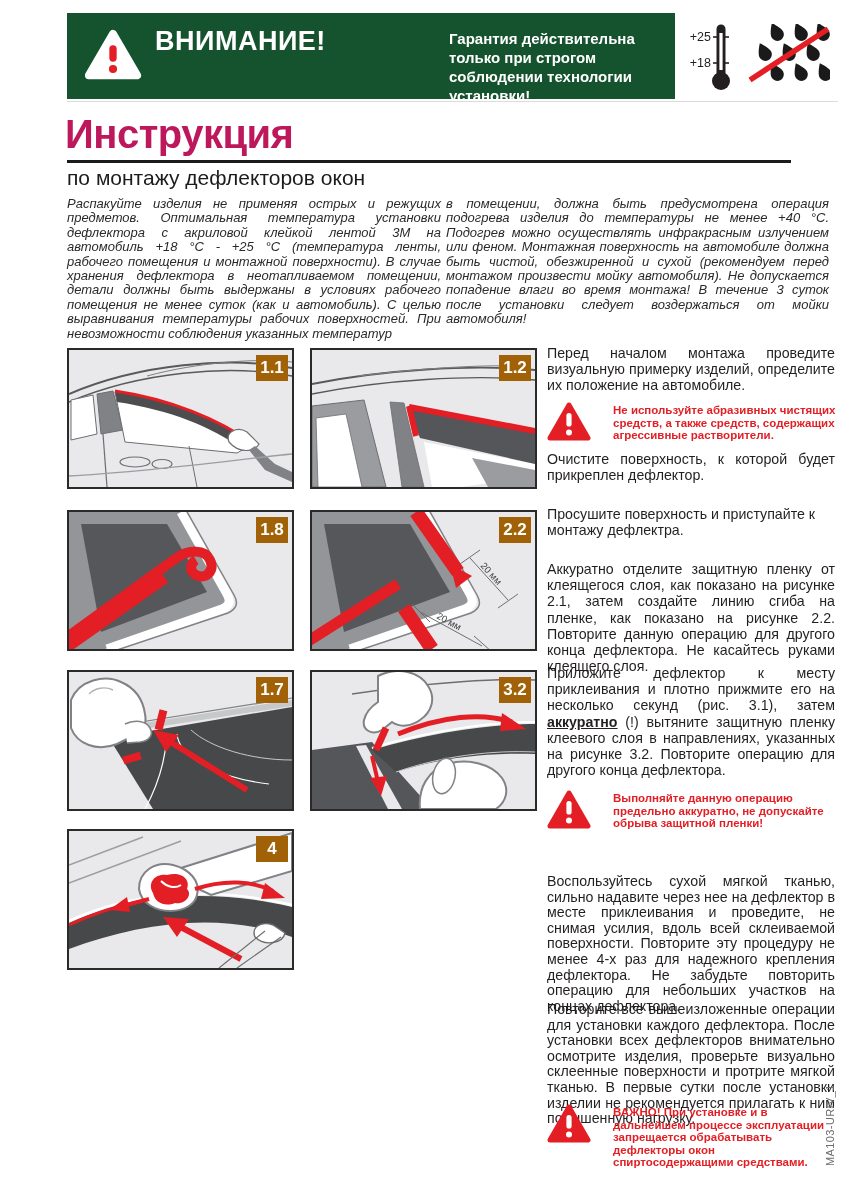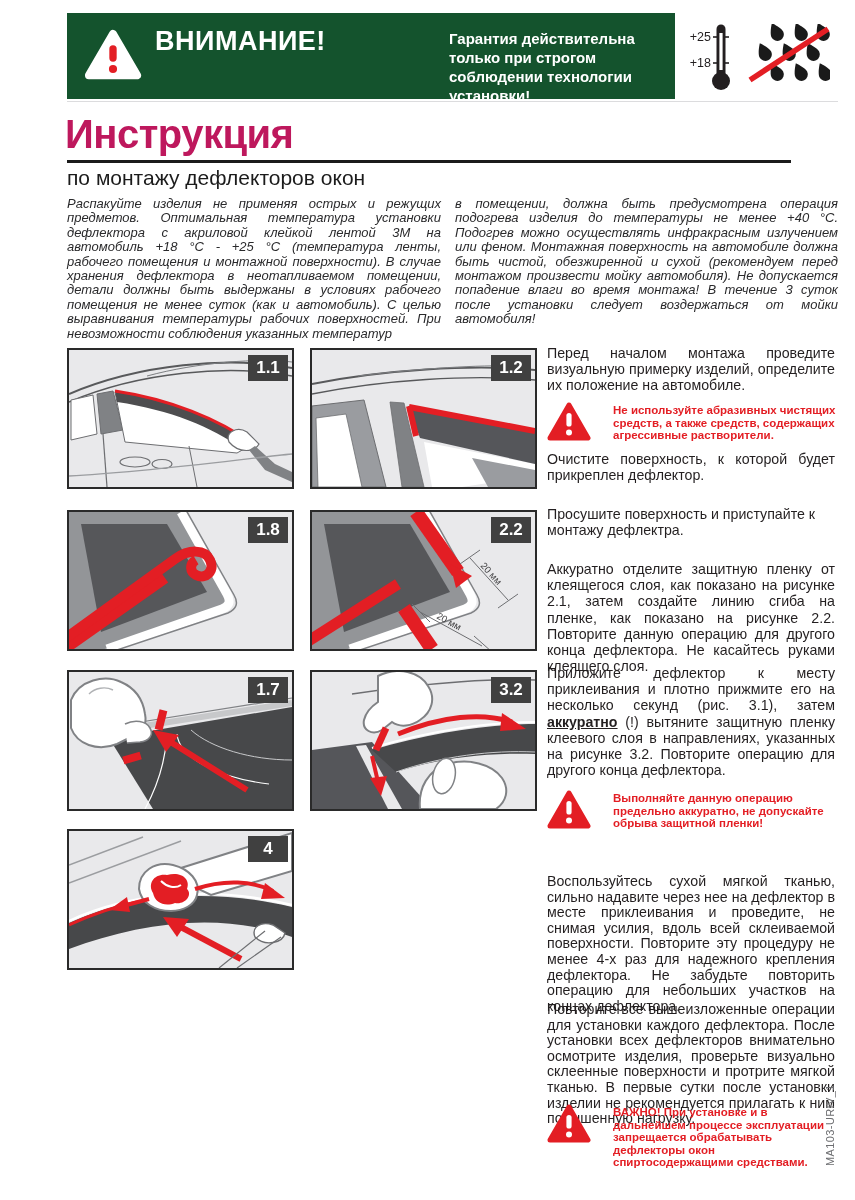--- a/index.html
+++ b/index.html
@@ -17,29 +17,29 @@
   .thermo { position:absolute; left:684px; top:23px; width:52px; height:68px; }
   .drops  { position:absolute; left:748px; top:24px; width:82px; height:62px; }
   svg text { font-family:"Liberation Sans", sans-serif; }
 
   
   .h1 { position:absolute; left:65px; top:112px; margin:0; font-size:40px; font-weight:bold; color:#be185d; letter-spacing:-0.5px; }
   .titleline { position:absolute; left:67px; top:160px; width:724px; height:2.5px; background:#1b1b1b; }
   .h2 { position:absolute; left:67px; top:166px; font-size:21px; color:#1b1b1b; }
 
   
-  .intro { position:absolute; left:67px; top:197px; width:771px; display:flex; gap:14px; }
+  .intro { position:absolute; left:67px; top:197px; width:771px; display:flex; gap:5px; }
   .intro .col { font-style:italic; font-size:13px; line-height:14.4px; text-align:justify; color:#2a2a2c; }
   .intro .coll { width:374px; }
   .intro .colr { width:383px; }
 
   
   .panel { position:absolute; width:227px; height:141px; background:#e9e9eb; border:2px solid #2a2a2a; box-sizing:border-box; }
   .illus { position:absolute; left:0; top:0; width:223px; height:137px; display:block; }
-  .plabel { position:absolute; top:5px; right:4px; width:40px; height:26px; background:#404040; color:#fff;
+  .plabel { position:absolute; top:5px; right:4px; width:32px; height:26px; background:#a16207; color:#fff;
             font-weight:bold; font-size:17px; display:flex; align-items:center; justify-content:center; }
 
   
   .step { position:absolute; left:547px; width:288px; font-size:14.2px; line-height:16.2px; text-align:justify; margin:0; }
   .step.tight { line-height:15.6px;margin-top:30px; }
   .em { font-weight:bold; text-decoration:underline; }
 
   .warn { position:absolute; left:547px; display:flex; gap:22px; width:290px; }
   .warn .wicon { width:44px; height:40px; flex:none; }
   .warn .wtext { color:#e31e24; font-weight:bold; font-size:11.5px; line-height:12.6px; padding-top:2px; }

